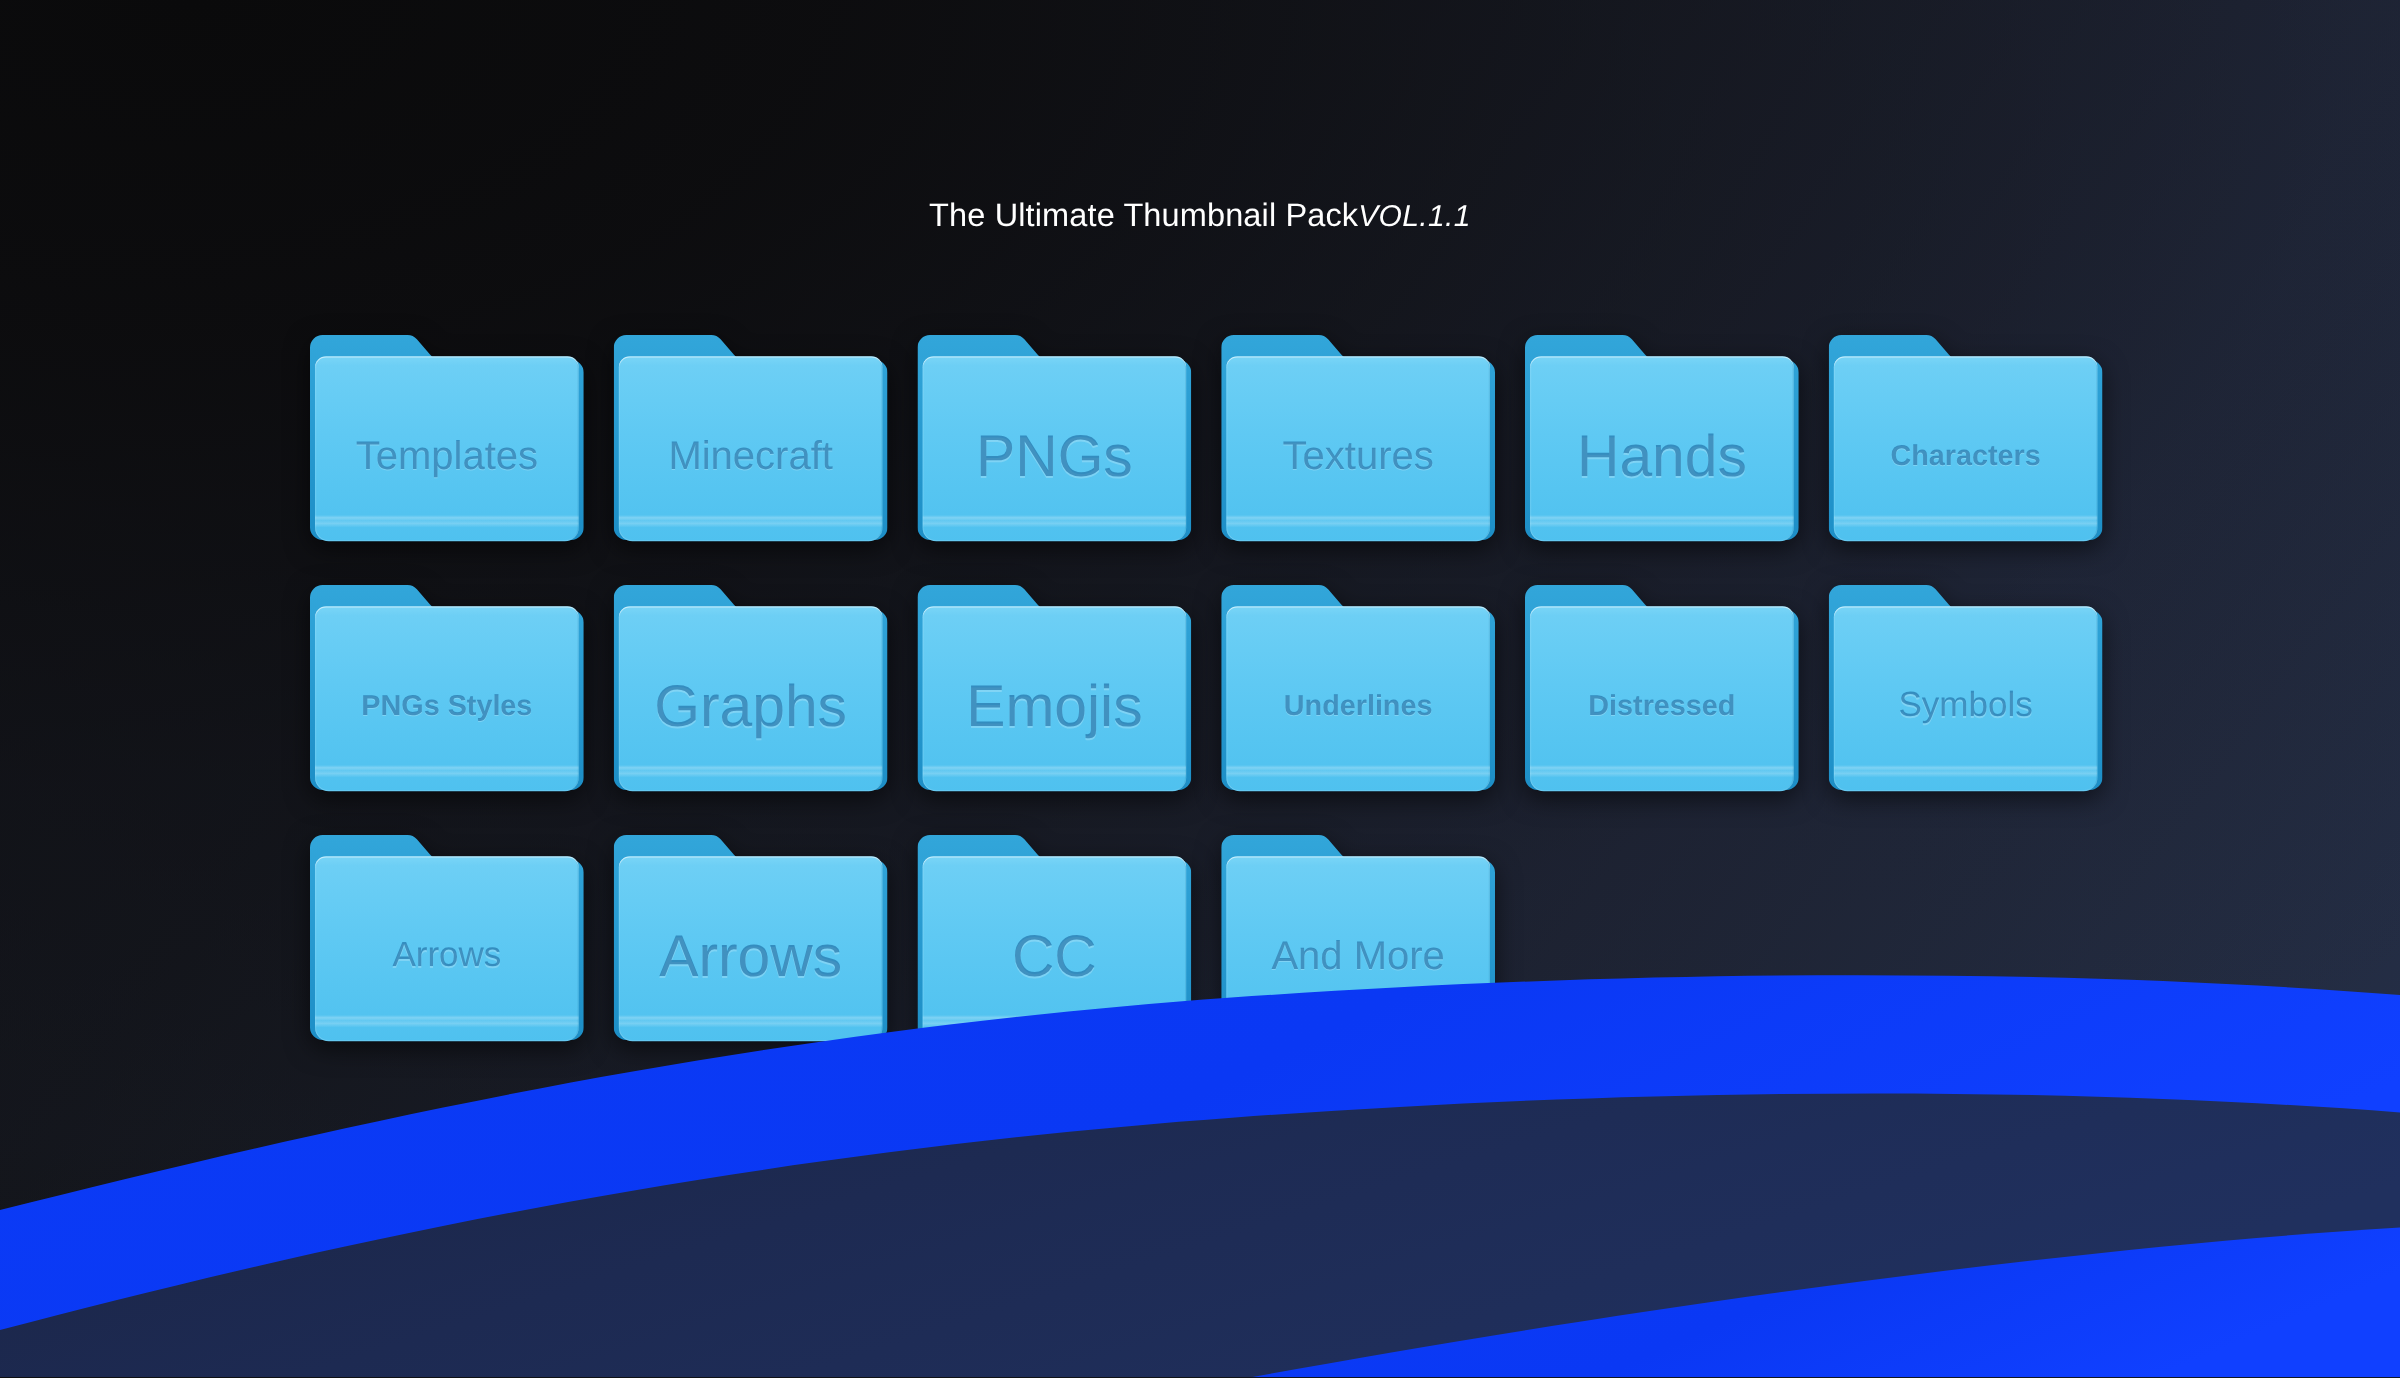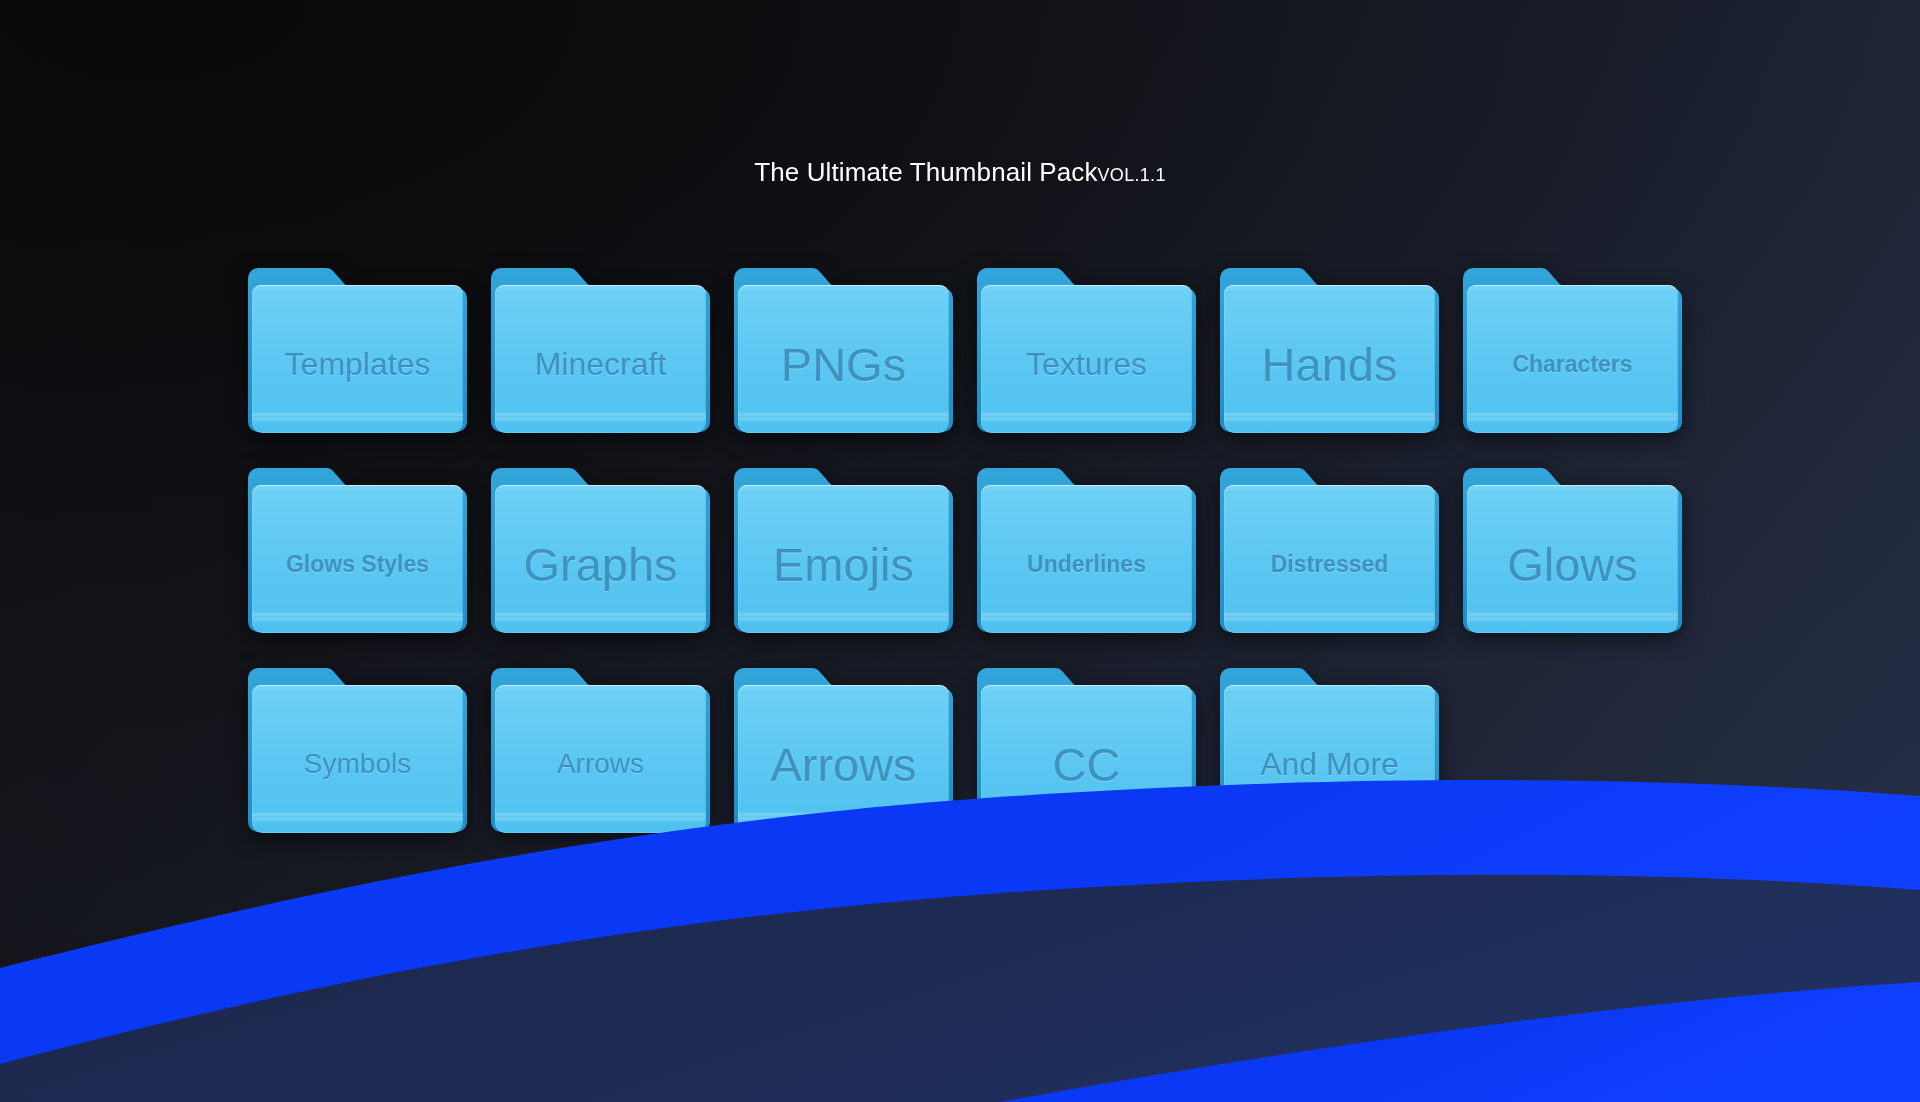--- a/index.html
+++ b/index.html
@@ -39,23 +39,24 @@
     justify-content:center;
   }
   #pack-title {
     color:#ffffff;
     font-size:26px;
     letter-spacing:0.1px;
     white-space:nowrap;
   }
   #pack-volume {
     color:#ffffff;
-    font-size:18px;
+    font-size:24px;
     letter-spacing:0.3px;
     white-space:nowrap;
+    font-style:italic;
   }
 
   
   #grid {
     position:absolute;
     left:248px; top:258px;
     width:1440px;
     display:grid;
     grid-template-columns:repeat(6, 219px);
     column-gap:24px;
@@ -241,21 +242,21 @@
             <defs>
               <linearGradient id="tabG" x1="0" y1="0" x2="0" y2="1">
                 <stop offset="0" stop-color="#32a6da"></stop>
                 <stop offset="1" stop-color="#1d8ec6"></stop>
               </linearGradient>
             </defs>
             <path fill="url(#tabG)" d="M10,10 h68 a10,10 0 0 1 7.5,3.4 l10.5,12.2 a12,12 0 0 0 9,4.4 h104 a10,10 0 0 1 10,10 v124 a10,10 0 0 1 -10,10 h-199 a10,10 0 0 1 -10,-10 v-144 a10,10 0 0 1 10,-10 z"></path>
           </svg>
         </div>
         <div class="folder-front">
-          <span class="folder-label sz-sm">Glows Styles</span>
+          <span class="folder-label sz-sm">PNGs Styles</span>
         </div>
       </div>
       <div class="folder">
         <div class="folder-back">
           <svg viewBox="0 0 219 175" preserveAspectRatio="none">
             <defs>
               <linearGradient id="tabG" x1="0" y1="0" x2="0" y2="1">
                 <stop offset="0" stop-color="#32a6da"></stop>
                 <stop offset="1" stop-color="#1d8ec6"></stop>
               </linearGradient>
@@ -306,36 +307,20 @@
               <linearGradient id="tabG" x1="0" y1="0" x2="0" y2="1">
                 <stop offset="0" stop-color="#32a6da"></stop>
                 <stop offset="1" stop-color="#1d8ec6"></stop>
               </linearGradient>
             </defs>
             <path fill="url(#tabG)" d="M10,10 h68 a10,10 0 0 1 7.5,3.4 l10.5,12.2 a12,12 0 0 0 9,4.4 h104 a10,10 0 0 1 10,10 v124 a10,10 0 0 1 -10,10 h-199 a10,10 0 0 1 -10,-10 v-144 a10,10 0 0 1 10,-10 z"></path>
           </svg>
         </div>
         <div class="folder-front">
           <span class="folder-label sz-sm">Distressed</span>
-        </div>
-      </div>
-      <div class="folder">
-        <div class="folder-back">
-          <svg viewBox="0 0 219 175" preserveAspectRatio="none">
-            <defs>
-              <linearGradient id="tabG" x1="0" y1="0" x2="0" y2="1">
-                <stop offset="0" stop-color="#32a6da"></stop>
-                <stop offset="1" stop-color="#1d8ec6"></stop>
-              </linearGradient>
-            </defs>
-            <path fill="url(#tabG)" d="M10,10 h68 a10,10 0 0 1 7.5,3.4 l10.5,12.2 a12,12 0 0 0 9,4.4 h104 a10,10 0 0 1 10,10 v124 a10,10 0 0 1 -10,10 h-199 a10,10 0 0 1 -10,-10 v-144 a10,10 0 0 1 10,-10 z"></path>
-          </svg>
-        </div>
-        <div class="folder-front">
-          <span class="folder-label sz-xl">Glows</span>
         </div>
       </div>
       <div class="folder">
         <div class="folder-back">
           <svg viewBox="0 0 219 175" preserveAspectRatio="none">
             <defs>
               <linearGradient id="tabG" x1="0" y1="0" x2="0" y2="1">
                 <stop offset="0" stop-color="#32a6da"></stop>
                 <stop offset="1" stop-color="#1d8ec6"></stop>
               </linearGradient>

